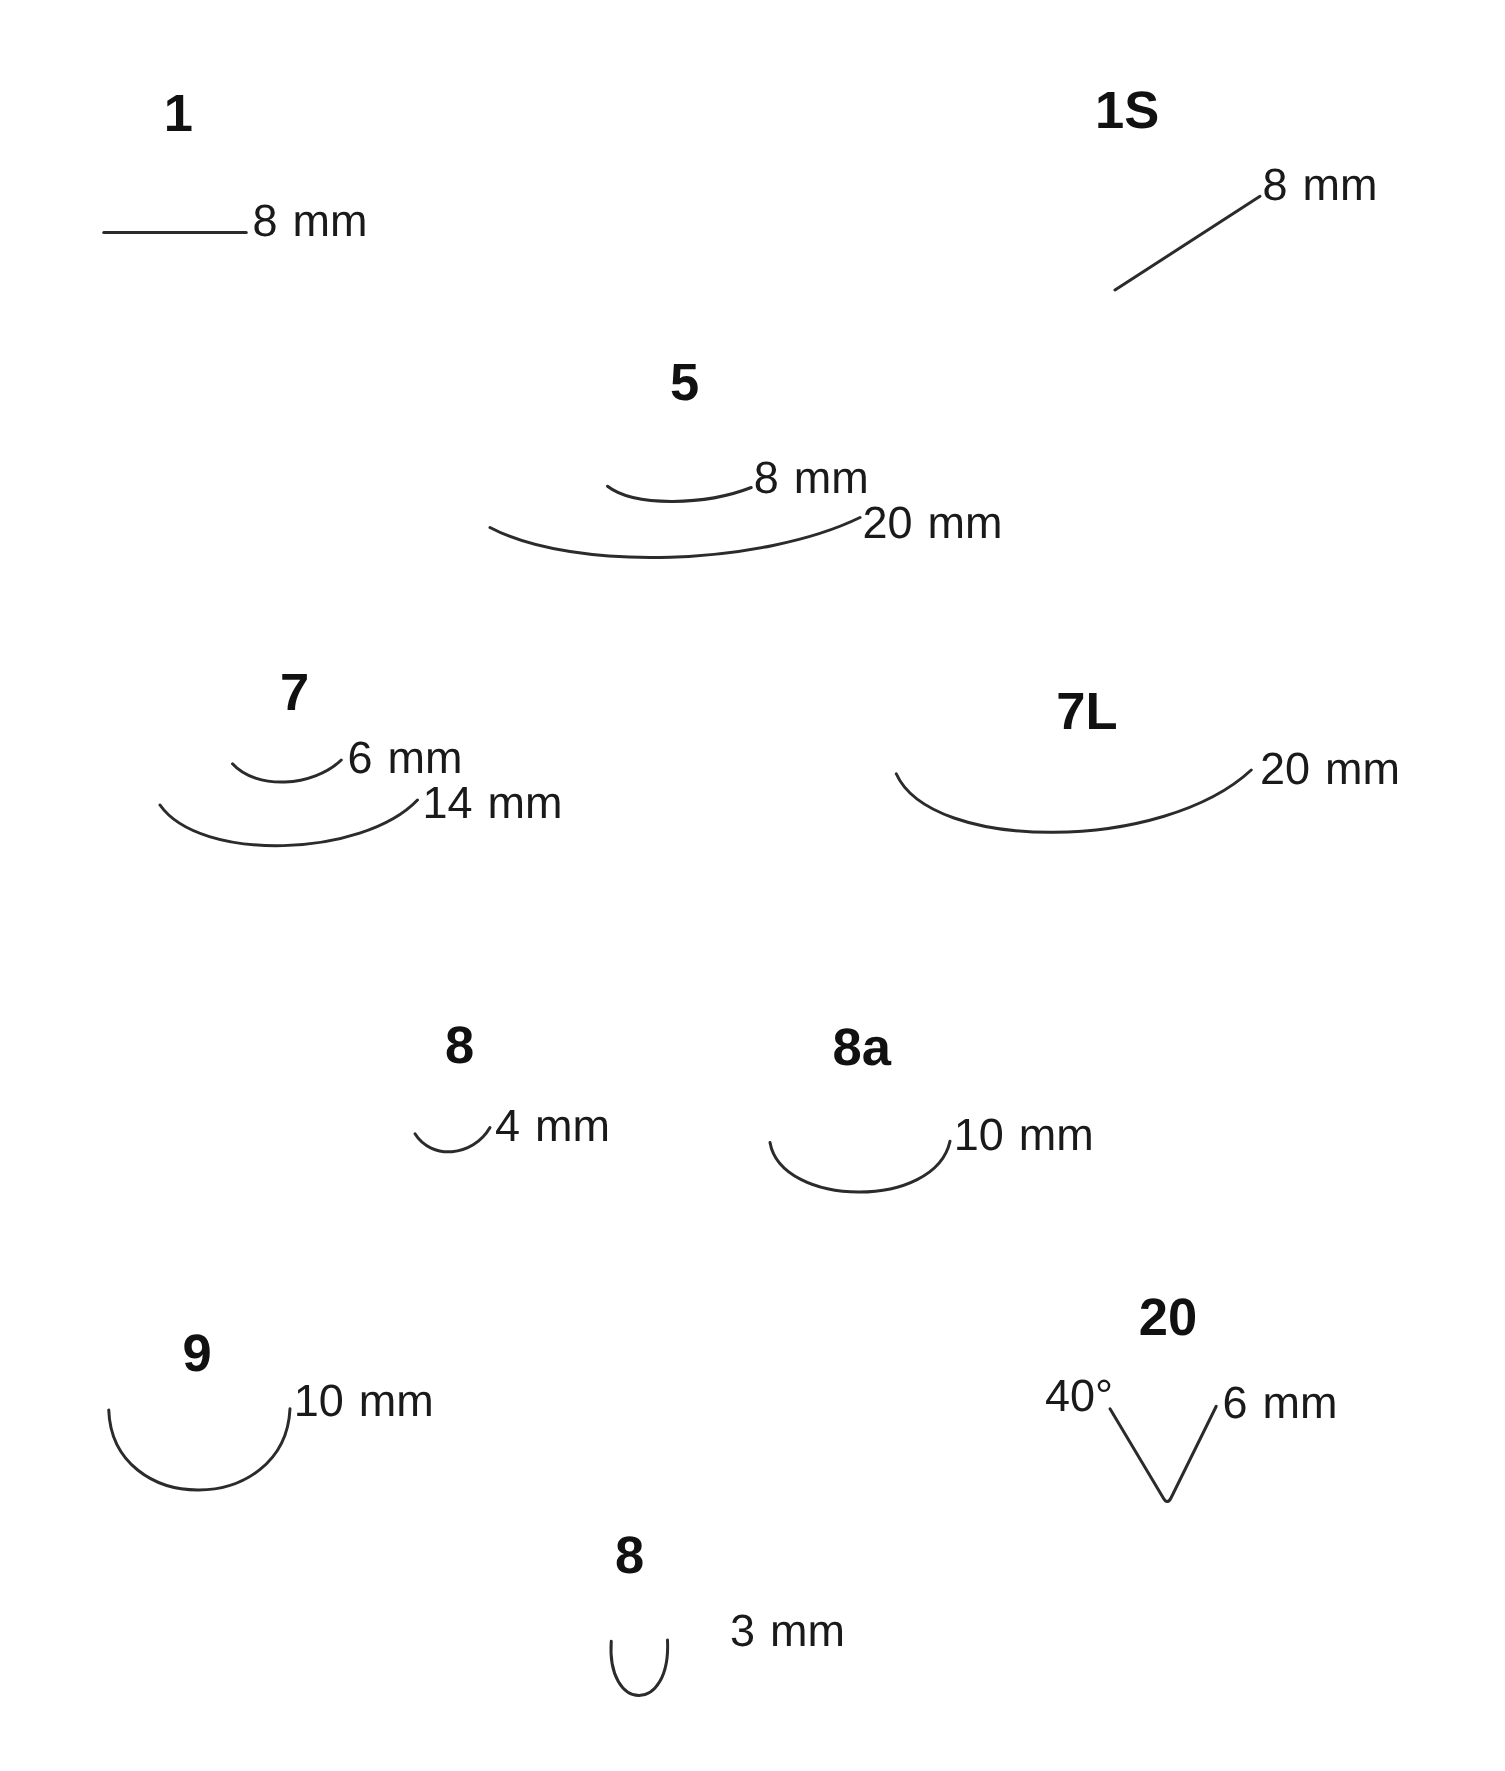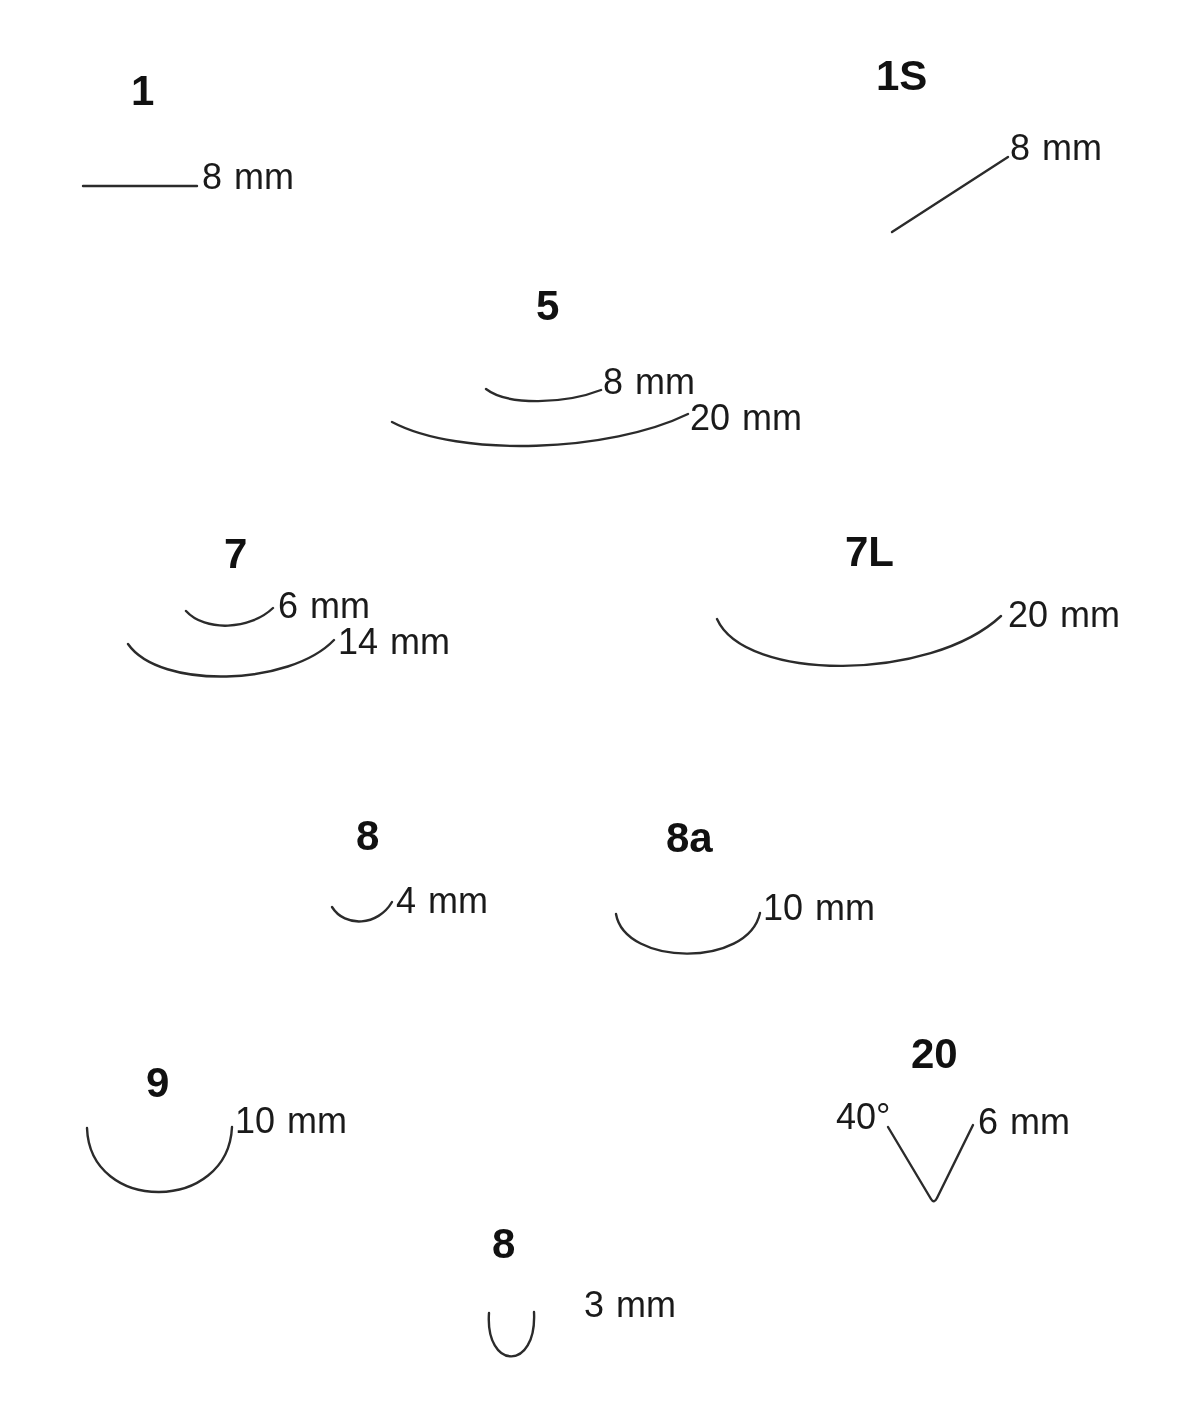--- a/index.html
+++ b/index.html
@@ -72,24 +72,24 @@
     <path d="M 616 914 C 625 966 748 968 760 913"></path>
 
     <path d="M 87 1128 C 90 1214 228 1213 232 1127"></path>
 
     <path d="M 888 1127 L 931 1199 Q 934 1204 937 1198 L 973 1125"></path>
 
     <path d="M 489 1313 C 485 1370 537 1372 534 1312"></path>
   </svg>
 
   <div class="num" style="left:131px; top:70px;">1</div>
-  <div class="num" style="left:876px; top:55px;">1S</div>
+  <div class="num" style="left:876px; top:67px;">1S</div>
   <div class="num" style="left:536px; top:285px;">5</div>
   <div class="num" style="left:224px; top:533px;">7</div>
-  <div class="num" style="left:845px; top:531px;text-align:right;">7L</div>
+  <div class="num" style="left:845px; top:548px;text-align:right;">7L</div>
   <div class="num" style="left:356px; top:815px;">8</div>
   <div class="num" style="left:666px; top:817px;">8a</div>
   <div class="num" style="left:146px; top:1062px;">9</div>
   <div class="num" style="left:911px; top:1033px;">20</div>
   <div class="num" style="left:492px; top:1223px;">8</div>
 
   <div class="size-label" style="left:202px; top:159px;">8 mm</div>
   <div class="size-label" style="left:1010px; top:130px;">8 mm</div>
   <div class="size-label" style="left:603px; top:364px;">8 mm</div>
   <div class="size-label" style="left:690px; top:400px;">20 mm</div>

